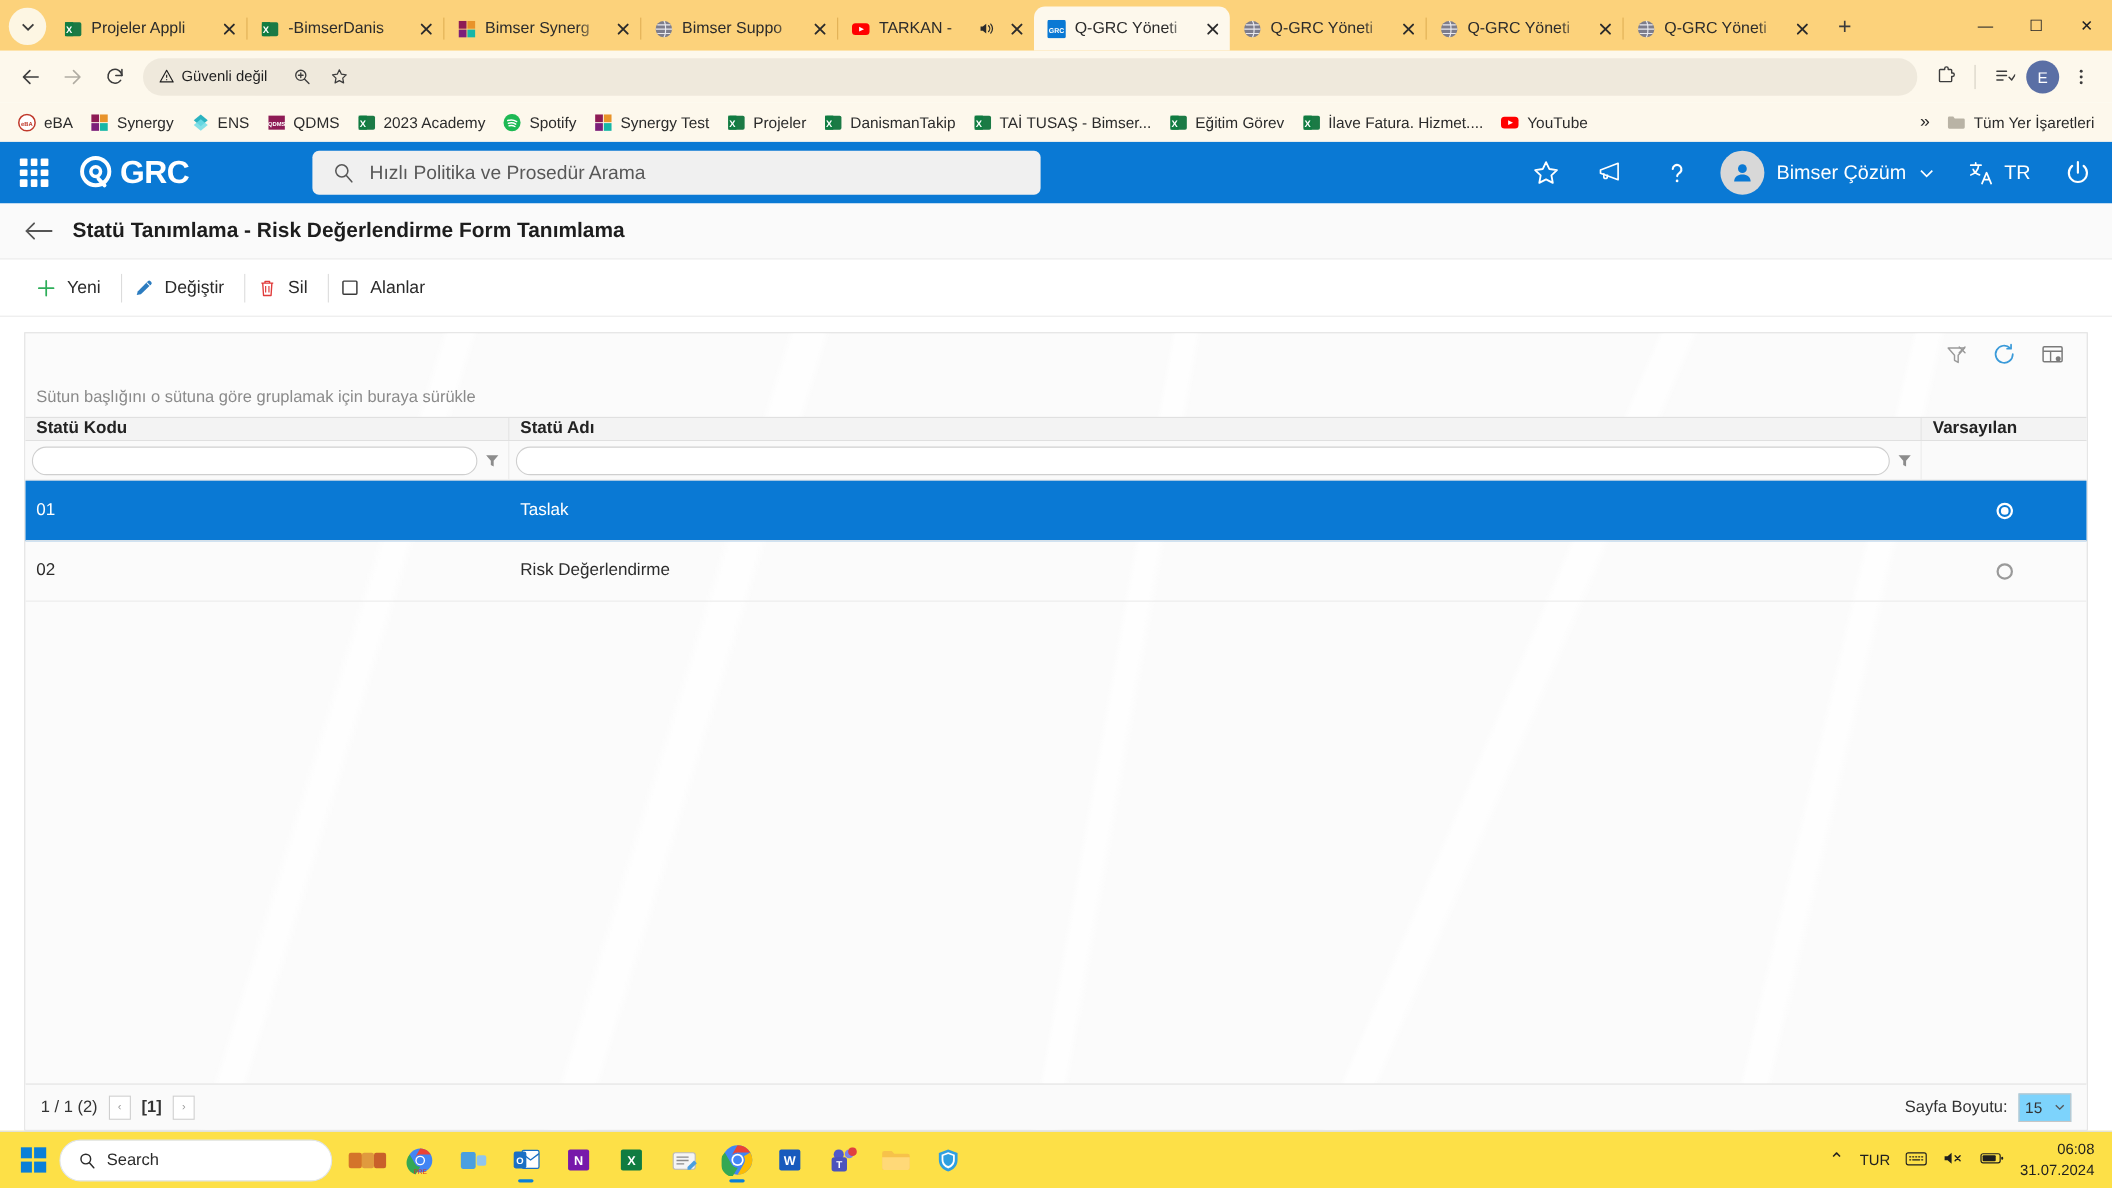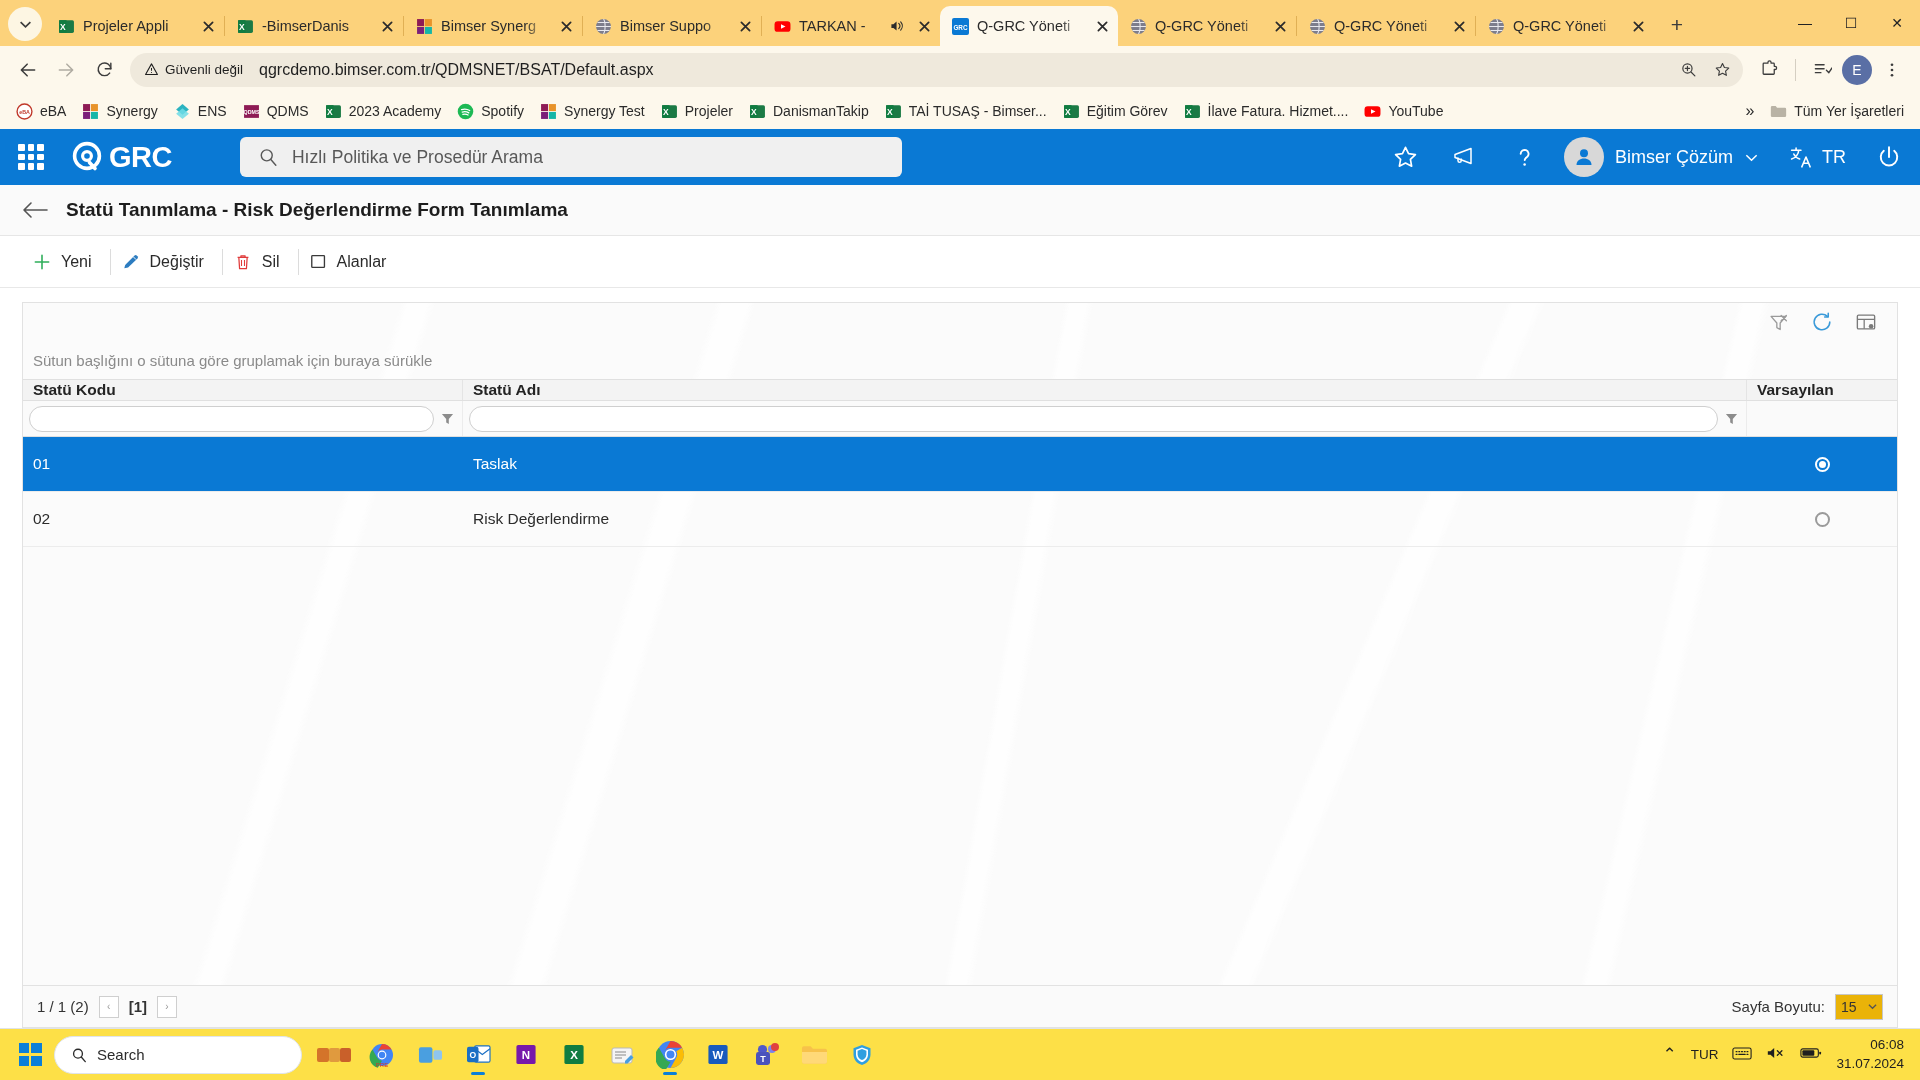--- a/index.html
+++ b/index.html
@@ -86,21 +86,21 @@
   .appheader {
     height: 56px; background: #0a79d4; display: flex; align-items: center;
     padding: 0 18px; flex: 0 0 56px; gap: 0; color: #fff;
   }
   .grid9 { width: 26px; height: 26px; display: grid; grid-template-columns: repeat(3,1fr);
     grid-template-rows: repeat(3,1fr); gap: 3px; cursor: pointer; flex: 0 0 26px;}
   .grid9 i { background: #fff; border-radius: 1px; display: block; }
   .brand { display: flex; align-items: center; gap: 5px; margin-left: 26px; cursor: pointer;}
   .brand .bname { font-size: 29px; font-weight: bold; letter-spacing: -0.5px; }
   .hsearch {
-    width: 662px; height: 40px; background: #f0f0f0; border-radius: 6px; margin-left: 68px;
+    width: 662px; height: 40px; background: #f0f0f0; border-radius: 6px; margin-left: 112px;
     display: flex; align-items: center; gap: 14px; padding: 18px 18px; cursor: text;
   }
   .hsearch .ph { font-size: 17.5px; color: #585858; }
   .hicons { margin-left: auto; display: flex; align-items: center; gap: 32px; }
   .hic { cursor: pointer; display: flex; align-items: center; justify-content: center;}
   .userbox { display: flex; align-items: center; gap: 11px; cursor: pointer; margin-left: 26px;}
   .user-av { width: 40px; height: 40px; border-radius: 20px; background: #d8d8d8;
      display:flex; align-items:center; justify-content:center; }
   .user-name { font-size: 18px; }
   .langbox { display: flex; align-items: center; gap: 8px; margin-left: 30px; cursor: pointer;}
@@ -172,21 +172,21 @@
   .datarow.sel .radio::after { content:""; position:absolute; inset:2px;
      border-radius:50%; background:#fff;}
   .gridfill { flex: 1 1 auto; }
   .pager { height: 42px; display: flex; align-items: center; padding: 0 14px;
      border-top: 1px solid #e2e2e2; background: #fafafa; font-size: 15px; color: #333; gap: 10px;}
   .pgbtn { width: 20px; height: 22px; border: 1px solid #cfcfcf; background: #fff;
      display: flex; align-items: center; justify-content: center; font-size: 10px;
      color: #9a9a9a; cursor: pointer;}
   .pgnum { font-weight: bold; font-size: 15px; cursor: pointer; }
   .pgright { margin-left: auto; display: flex; align-items: center; gap: 10px; }
-  .pgsel { width: 48px; height: 26px; border: 1px solid #c6c6c6; background: #eab308;
+  .pgsel { width: 48px; height: 26px; border: 1px solid #c6c6c6; background: #7dd3fc;
      display: flex; align-items: center; padding: 0 5px; font-size: 14px; cursor: pointer; justify-content: flex-end;}
   .pgsel .cv { flex: 1 1 auto; }
 
   
   .taskbar {
     height: 52px; background: #fde047; display: flex; align-items: center;
     padding: 0 10px; flex: 0 0 52px; gap: 4px; border-top: 1px solid #dfe3e8;
   }
   .startbtn { width: 40px; height: 40px; display:flex; align-items:center; justify-content:center; cursor:pointer;}
   .winlogo { width: 23px; height: 23px; display: grid; grid-template-columns: 1fr 1fr;
@@ -385,21 +385,20 @@
 
   <div class="omnibox">
     <div class="sec-chip">
       <svg width="15" height="15" viewBox="0 0 24 24">
           <path d="M12 3l9.5 17h-19z" stroke="#1f1f1f" stroke-width="1.7" fill="none" stroke-linejoin="round"></path>
           <path d="M12 9.5v4.5" stroke="#1f1f1f" stroke-width="1.7"></path>
           <circle cx="12" cy="16.7" r=".9" fill="#1f1f1f"></circle>
         </svg>
       <span class="sec-text">Güvenli değil</span>
     </div>
-    <span class="omni-url">qgrcdemo.bimser.com.tr/QDMSNET/BSAT/Default.aspx</span>
     <div class="omni-right">
       <div class="omni-ic">
         <svg width="17" height="17" viewBox="0 0 24 24">
             <circle cx="10.5" cy="10.5" r="6.5" stroke="#3c3c3c" stroke-width="1.7" fill="none"></circle>
             <path d="M15.5 15.5L21 21M7.5 10.5h6M10.5 7.5v6" stroke="#3c3c3c" stroke-width="1.7" stroke-linecap="round"></path>
           </svg>
       </div>
       <div class="omni-ic">
         <svg width="17" height="17" viewBox="0 0 24 24">
             <path d="M12 3.5l2.7 5.6 6.1.85-4.45 4.25 1.1 6.05L12 17.4l-5.45 2.85 1.1-6.05L3.2 9.95l6.1-.85z" stroke="#3c3c3c" stroke-width="1.6" fill="none" stroke-linejoin="round"></path>

